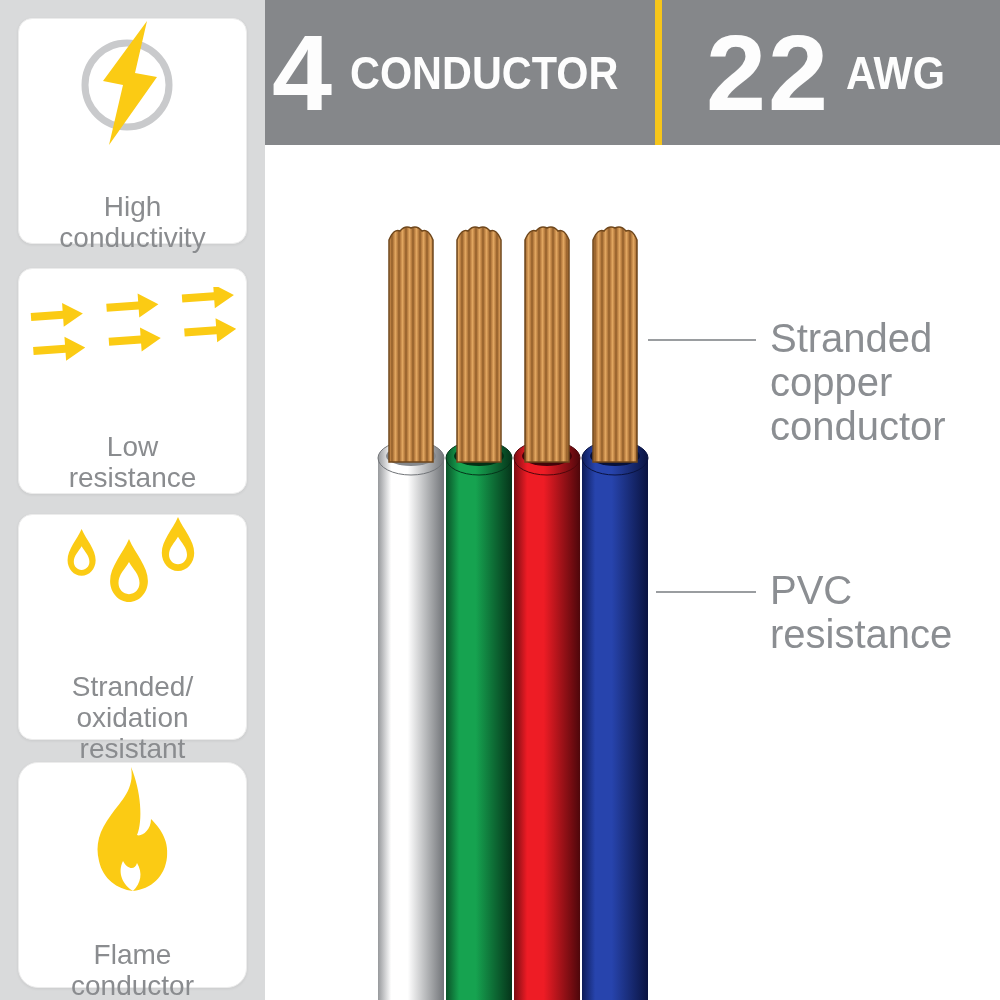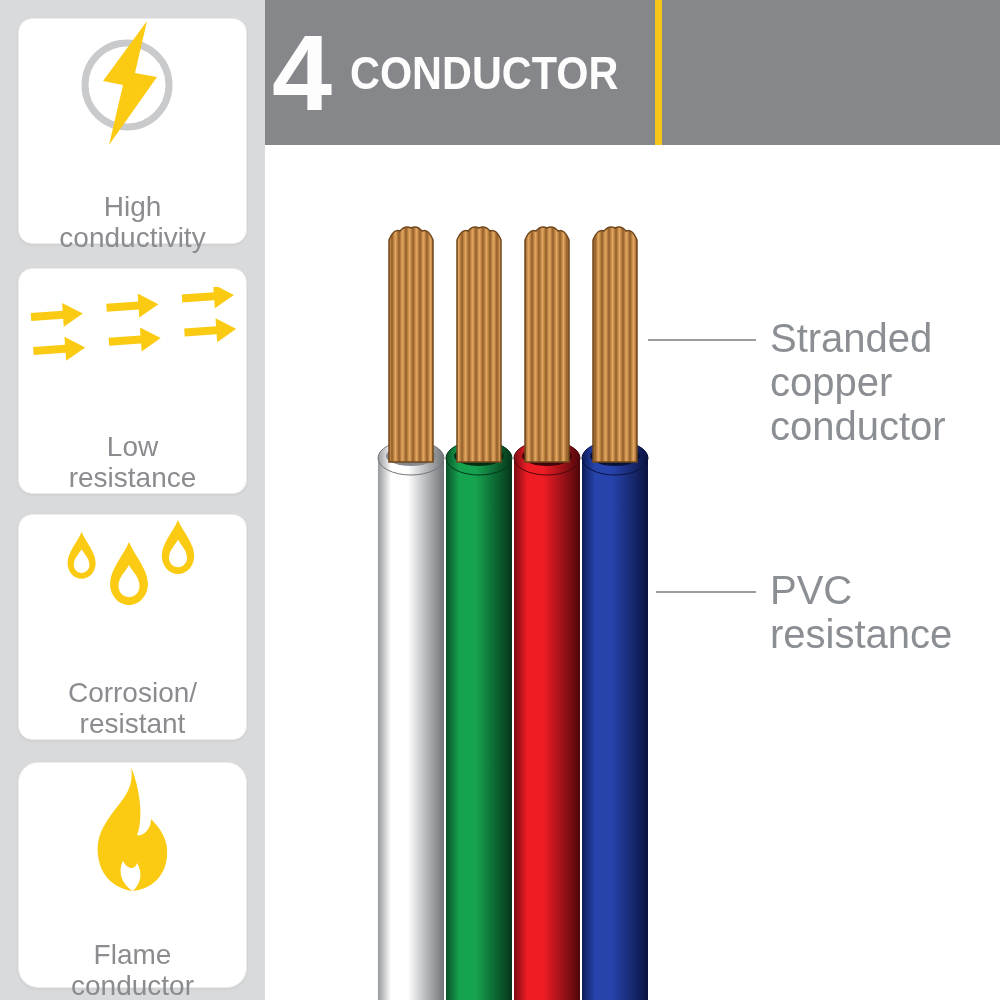--- a/index.html
+++ b/index.html
@@ -95,21 +95,22 @@
               <path d="M20 22 C16 29 10 34 10 42 C10 48 14.5 52.5 20 52.5 C25.5 52.5 30 48 30 42 C30 34 24 29 20 22 Z" fill="#ffffff"></path>
             </g>
             <g transform="translate(102,2) scale(0.9)">
               <path d="M20 0 C14 14 2 26 2 40 C2 51 10 60 20 60 C30 60 38 51 38 40 C38 26 26 14 20 0 Z" fill="#fbcb14"></path>
               <path d="M20 22 C16 29 10 34 10 42 C10 48 14.5 52.5 20 52.5 C25.5 52.5 30 48 30 42 C30 34 24 29 20 22 Z" fill="#ffffff"></path>
             </g>
           </g>
         </svg>
       </div>
       <div class="card-label">
-        <span>Corrosion/</span>
+        <span>Stranded/</span>
+        <span>oxidation</span>
         <span>resistant</span>
       </div>
     </div>
 
     <div class="feature-card card-4">
       <div class="icon-box">
         <svg width="112" height="132" viewBox="0 0 112 132">
           <path d="M54 4 C58 26 44 38 34 52 C22 68 18 82 22 98 C26 116 40 126 56 128 C74 126 88 114 90 94 C92 76 82 64 74 56 C74 68 64 74 60 72 C66 58 64 28 54 4 Z" fill="#fbcb14"></path>
           <path d="M56 128 C46 122 40 110 46 98 C50 106 58 108 60 100 C66 110 64 120 56 128 Z" fill="#ffffff"></path>
         </svg>
@@ -120,20 +121,24 @@
       </div>
     </div>
   </div>
 
   <div class="banner">
     <div class="banner-cell banner-left">
       <span class="big-number">4</span>
       <span class="banner-word">CONDUCTOR</span>
     </div>
     <div class="banner-divider"></div>
+    <div class="banner-cell banner-right">
+      <span class="big-number">22</span>
+      <span class="banner-word">AWG</span>
+    </div>
   </div>
 
   <svg class="wire-svg" viewBox="0 0 1000 1000">
     <defs>
       <linearGradient id="copperG" gradientUnits="userSpaceOnUse" x1="0" y1="0" x2="7" y2="0" spreadMethod="repeat">
         <stop offset="0" stop-color="#8f5c28"></stop>
         <stop offset="0.25" stop-color="#c08445"></stop>
         <stop offset="0.5" stop-color="#e0a660"></stop>
         <stop offset="0.75" stop-color="#c08445"></stop>
         <stop offset="1" stop-color="#8f5c28"></stop>

